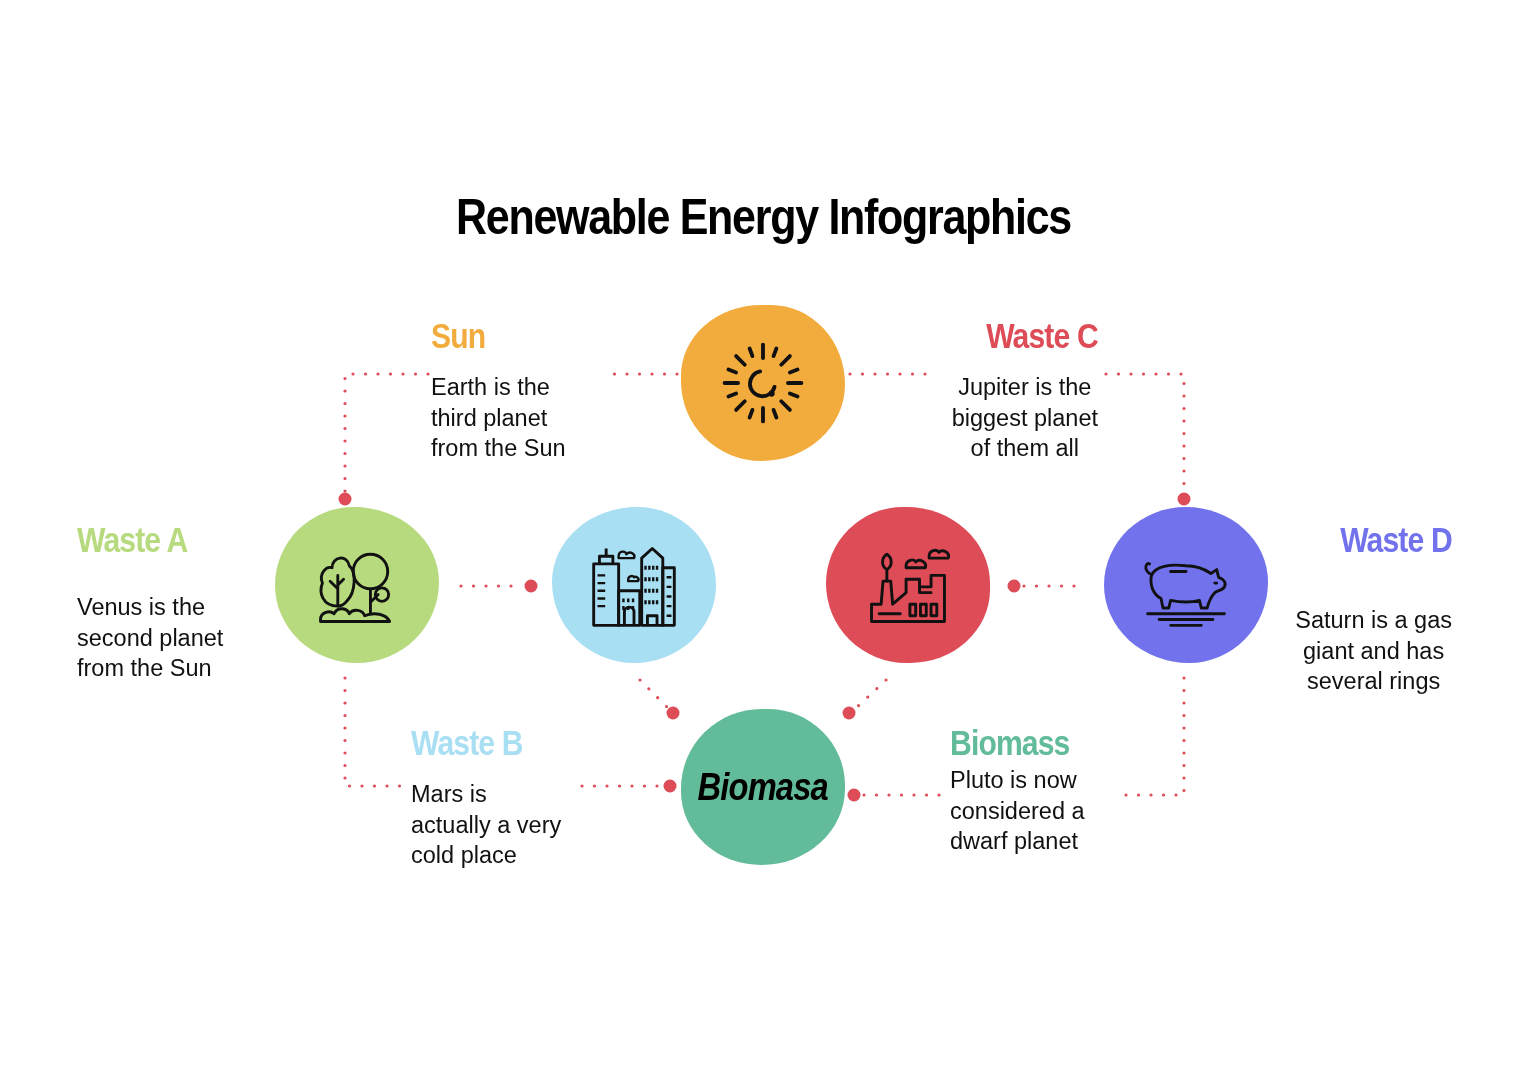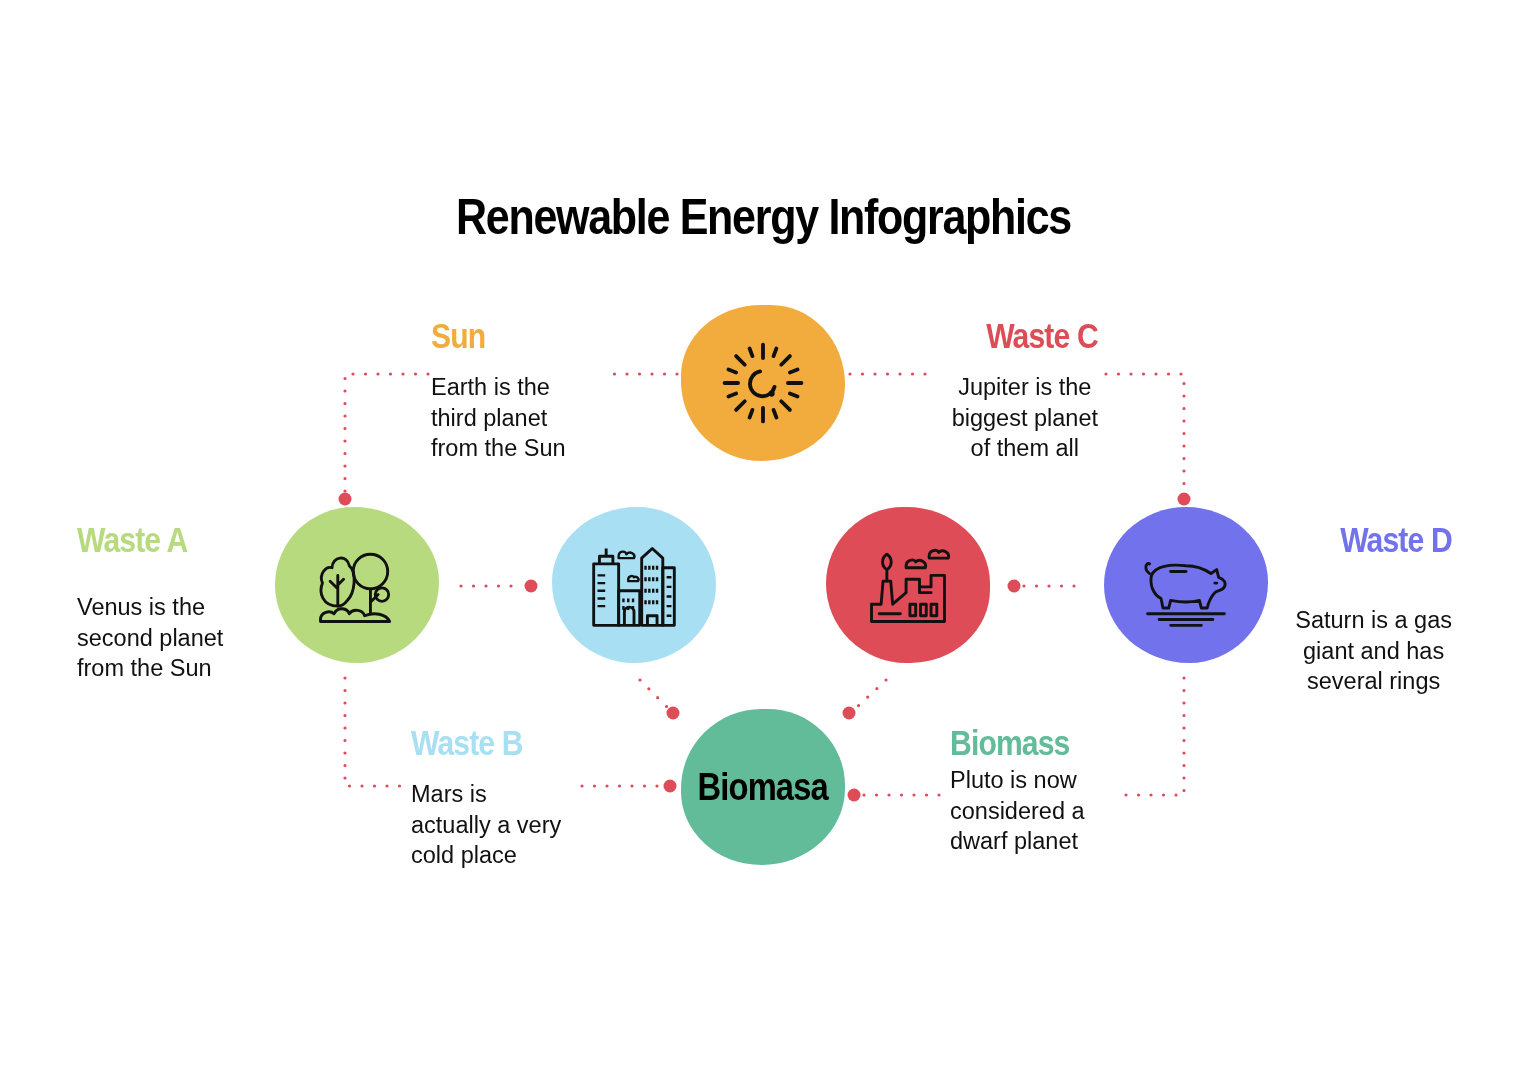--- a/index.html
+++ b/index.html
@@ -127,21 +127,21 @@
 <div class="blob" style="left:1104px;top:507px;background:#7172EC;border-radius:50% 50% 48% 52% / 50% 48% 52% 50%;">
   <svg viewBox="0 0 100 100" fill="none" stroke="#111" stroke-width="3" stroke-linejoin="round" stroke-linecap="round">
     <path d="M12 38 C6 34 8 26 12 28"></path>
     <path d="M14 40 C18 30 34 28 50 30 C62 30 70 34 76 38 L82 34 L84 42 C90 44 92 48 90 52 C88 56 82 56 80 58 C76 62 74 66 72 74 L66 74 L64 66 C56 68 44 68 34 66 L32 74 L26 74 L24 64 C16 60 12 50 14 40 Z"></path>
     <path d="M34 36 L50 36"></path>
     <path d="M80 48 L82 48"></path>
     <path d="M10 80 L90 80 M22 86 L78 86 M34 92 L66 92"></path>
   </svg>
 </div>
 
-<div class="blob" style="left:681px;top:709px;background:#62BB99;border-radius:50% 48% 52% 50% / 52% 50% 50% 48%;">
+<div class="blob" style="left:681px;top:709px;background:#62BB99;border-radius:50% 48% 52% 50% / 52% 50% 50% 48%;font-style:italic;">
   <span class="center-label">Biomasa</span>
 </div>
 
 <div class="heading left" style="left:431px;top:316px;color:#F2AC3D;">Sun</div>
 <div class="heading left" style="left:77px;top:520px;color:#B7DA7E;">Waste A</div>
 <div class="heading left" style="left:411px;top:723px;color:#A8DFF3;">Waste B</div>
 <div class="heading right" style="right:429px;top:316px;color:#DD4C57;">Waste C</div>
 <div class="heading right" style="right:75px;top:520px;color:#7172EC;">Waste D</div>
 <div class="heading left" style="left:950px;top:723px;color:#62BB99;">Biomass</div>
 

